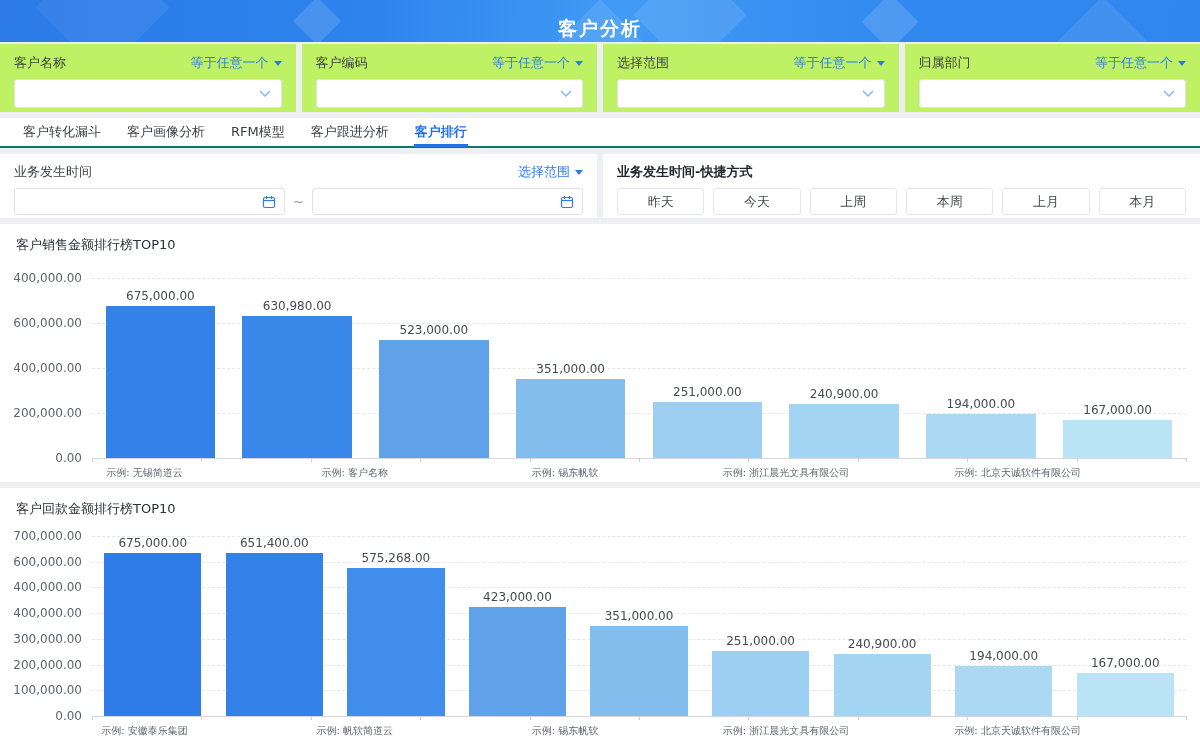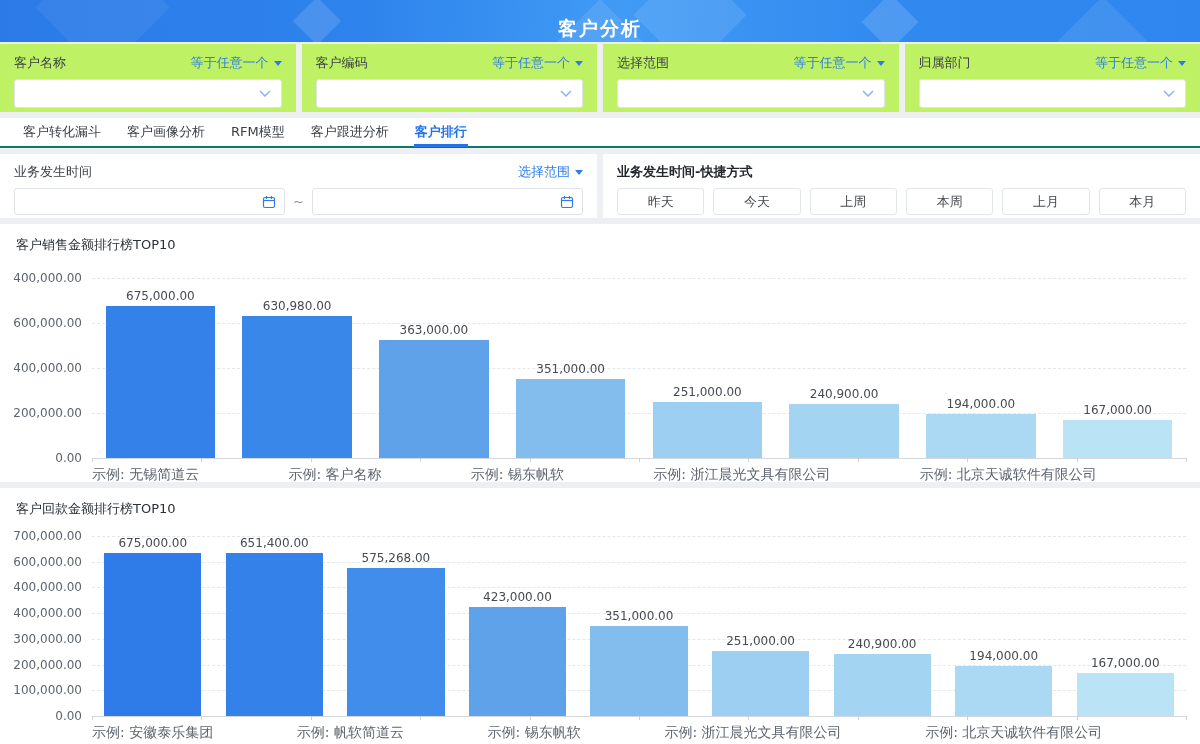--- a/index.html
+++ b/index.html
@@ -61,21 +61,21 @@
   .plot { position:relative; height:180px; }
   .gridline { position:absolute; left:0; right:0; height:0; border-top:1px dashed #e4e7ea; }
   .gridline.baseline { border-top:1px solid #d4d8de; }
   .ytick { position:absolute; right:calc(100% + 10px); width:80px; text-align:right; font-size:12px; color:#5d646e; white-space:nowrap; }
   .bar-row { position:absolute; left:0; right:0; top:0; bottom:0; display:flex; align-items:flex-end; }
   .slot { flex:1; display:flex; flex-direction:column; align-items:center; justify-content:flex-end; height:100%; }
   .val-label { font-size:12px; color:#464a51; margin-bottom:3px; white-space:nowrap; }
   .bar { width:80%; }
   .xaxis { position:relative; height:26px; display:flex; }
   .xtick { position:absolute; top:0; width:1px; height:4px; background:#ccd1d7; }
-  .cat-label { flex:1; text-align:center; font-size:14px; color:#5d646e; padding-top:8px; white-space:nowrap; }
+  .cat-label { flex:1; text-align:center; font-size:10px; color:#5d646e; padding-top:8px; white-space:nowrap; }
 </style>
 </head>
 <body>
 
 <div class="header">
   <div class="shape s1"></div>
   <div class="shape s2"></div>
   <div class="shape s3"></div>
   <div class="shape s4"></div>
   <div class="shape s5"></div>
@@ -217,21 +217,21 @@
         <div class="bar-row">
           <div class="slot">
             <div class="val-label">675,000.00</div>
             <div class="bar" style="height: 151.875px; background: rgb(51, 129, 233);"></div>
           </div>
           <div class="slot">
             <div class="val-label">630,980.00</div>
             <div class="bar" style="height: 141.97px; background: rgb(58, 135, 234);"></div>
           </div>
           <div class="slot">
-            <div class="val-label">363,000.00</div>
+            <div class="val-label">523,000.00</div>
             <div class="bar" style="height: 117.675px; background: rgb(95, 162, 233);"></div>
           </div>
           <div class="slot">
             <div class="val-label">351,000.00</div>
             <div class="bar" style="height: 78.975px; background: rgb(131, 189, 238);"></div>
           </div>
           <div class="slot">
             <div class="val-label">251,000.00</div>
             <div class="bar" style="height: 56.475px; background: rgb(156, 207, 241);"></div>
           </div>

